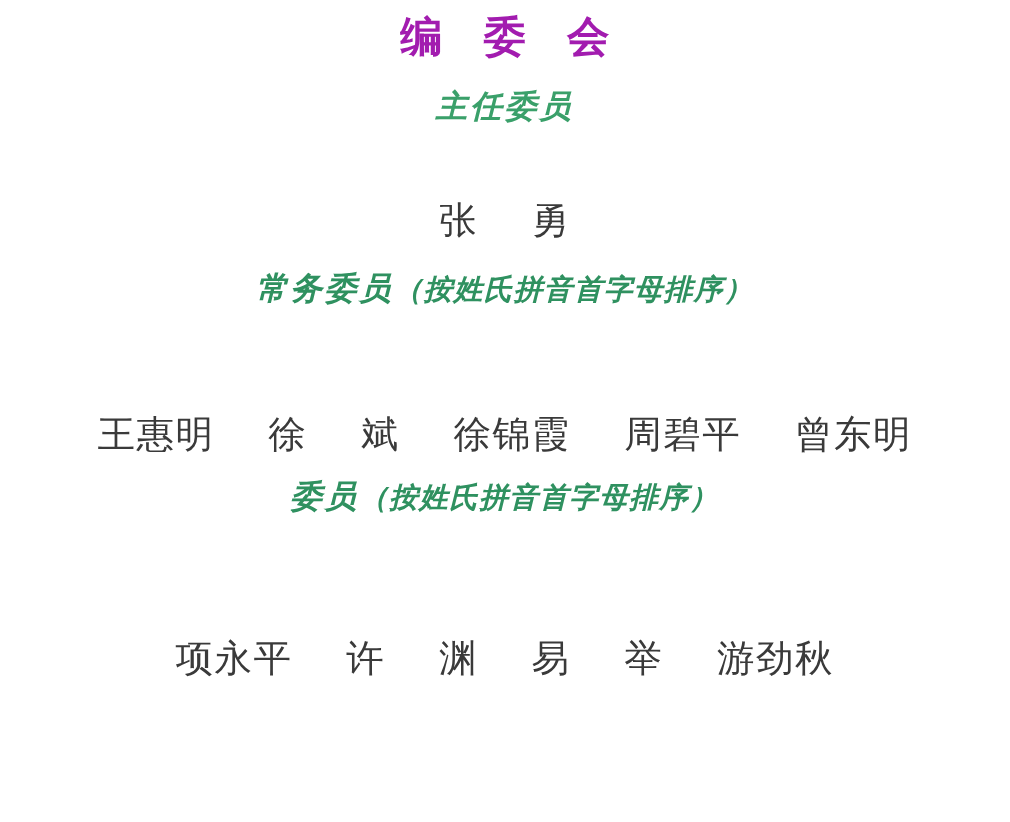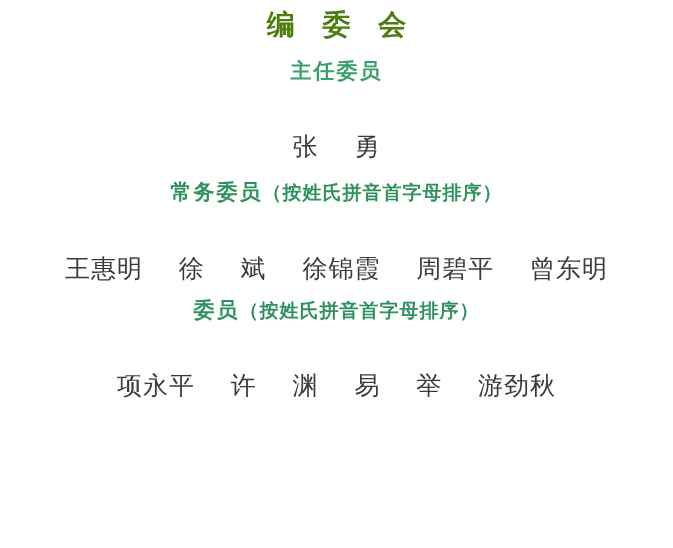--- a/index.html
+++ b/index.html
@@ -17,37 +17,38 @@
   .page {
     width: 673px;
     height: 548px;
     box-sizing: border-box;
     padding: 4px 0 0 0;
     display: flex;
     flex-direction: column;
     align-items: center;
   }
   .main-title {
-    color: #4d7c0f;
+    color: #a21caf;
     font-size: 28px;
     font-weight: bold;
     letter-spacing: 9px;
     text-indent: 9px;
     margin-top: 6px;
     margin-bottom: 18px;
     line-height: 1.1;
   }
   .section-head {
     color: #3aa06a;
     font-size: 21px;
     font-weight: bold;
     letter-spacing: 2px;
     margin-bottom: 10px;
     line-height: 1.2;
     text-align: left;
+    font-style: italic;
   }
   .section-head.strong {
     color: #2f9160;
   }
   .section-head .note {
     font-size: 19px;
     letter-spacing: 1px;
   }
   .name-line {
     color: #3a3a3a;
@@ -65,23 +66,25 @@
     align-items: center;
   }
   .block.chair {
     margin-bottom: 16px;
   }
   .block.vice {
     margin-bottom: 14px;
   }
   .block.standing {
     margin-bottom: 12px;
+    gap: 21px;
   }
   .block.members {
     margin-bottom: 0;
+    gap: 32px;
   }
 </style>
 </head>
 <body>
 
 <div class="page">
 
   <div class="main-title">编 委 会</div>
 
   <div class="block chair">

